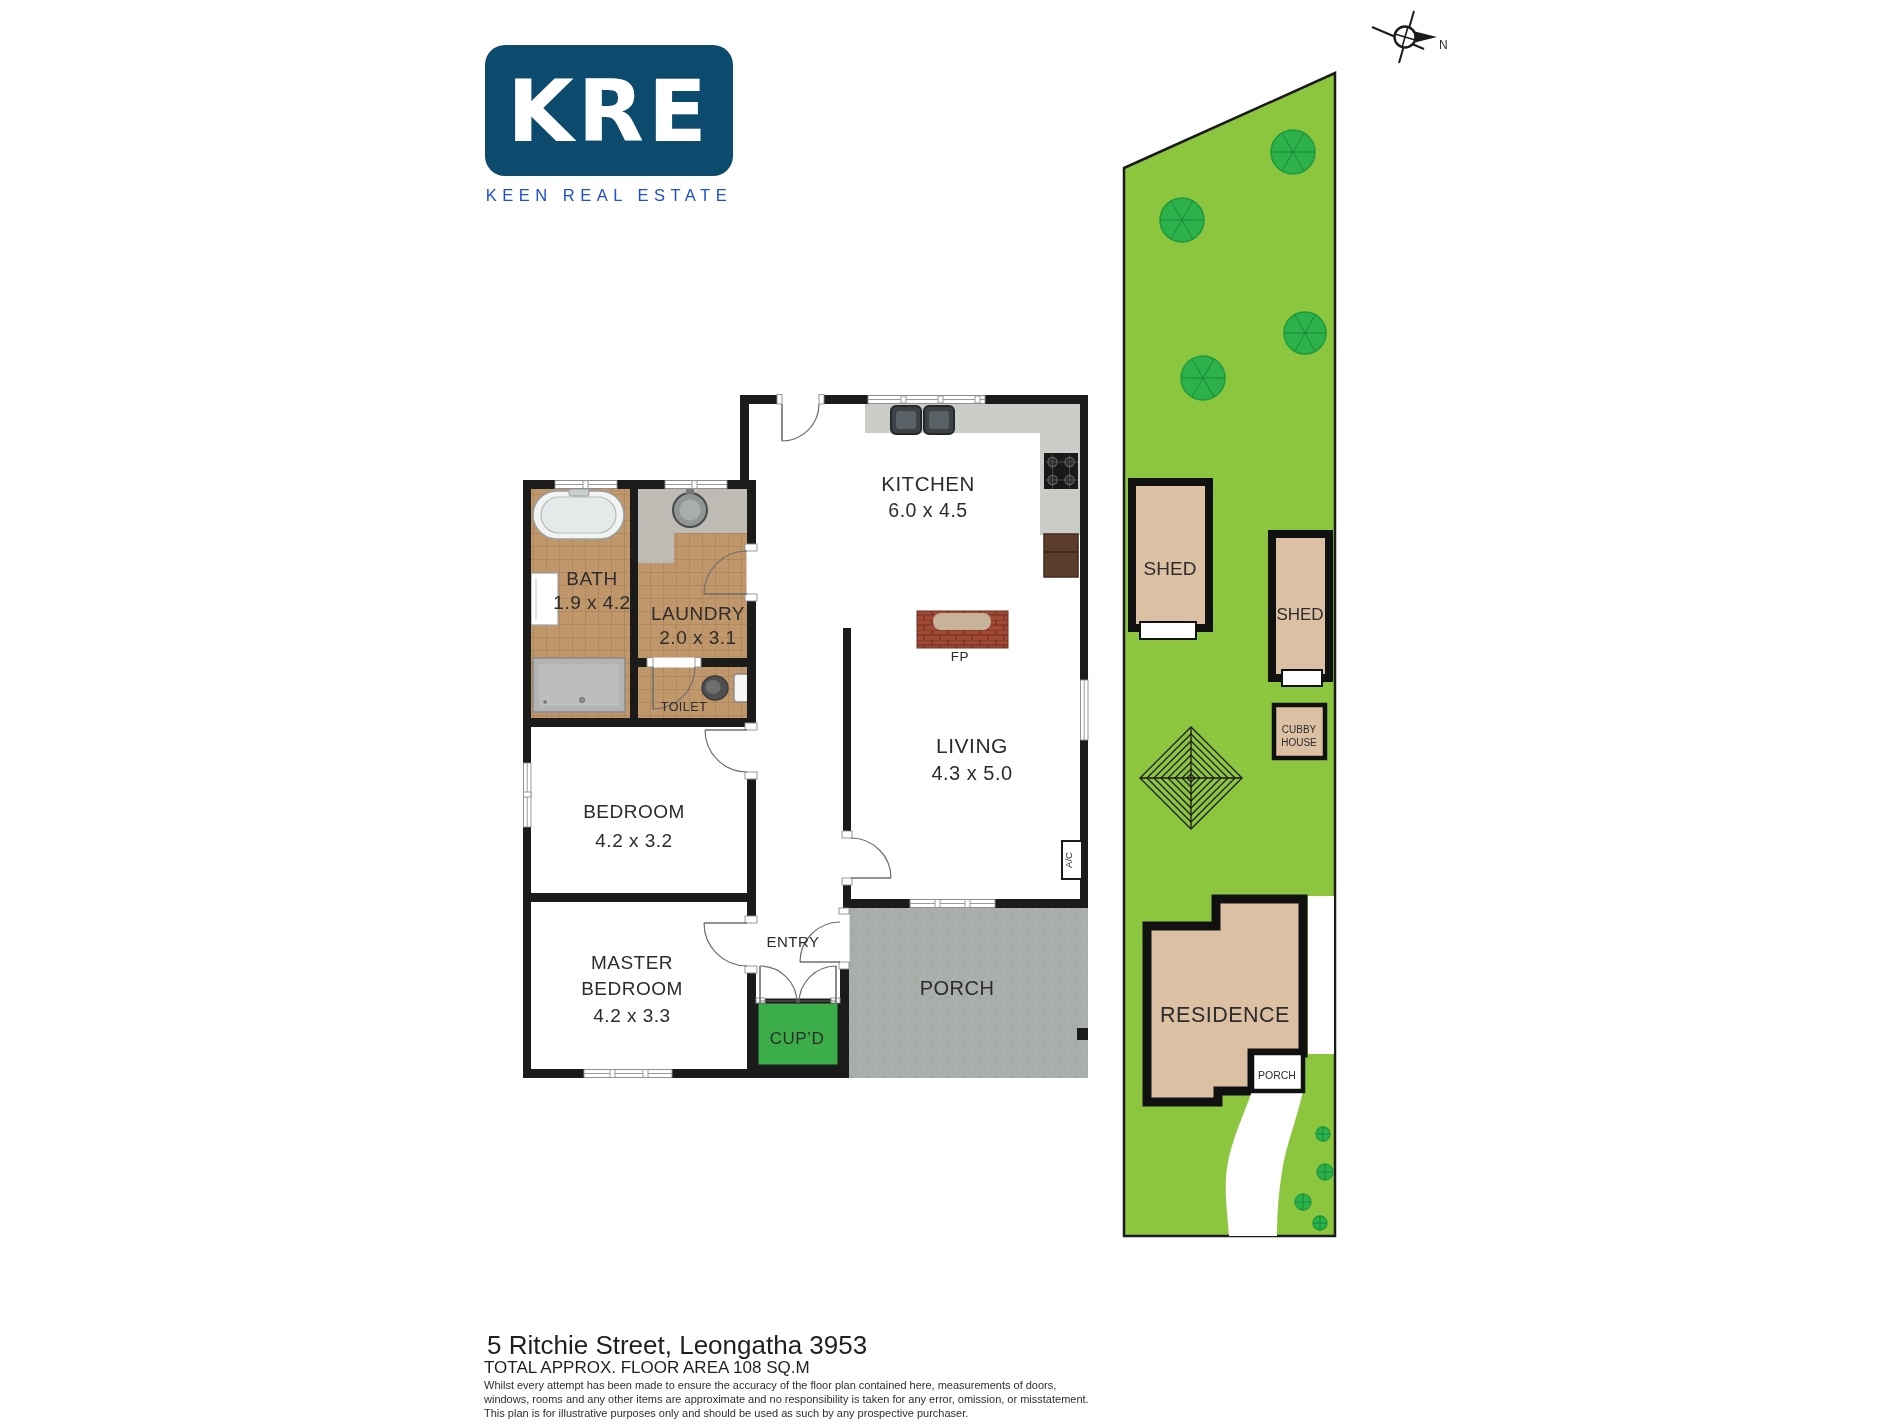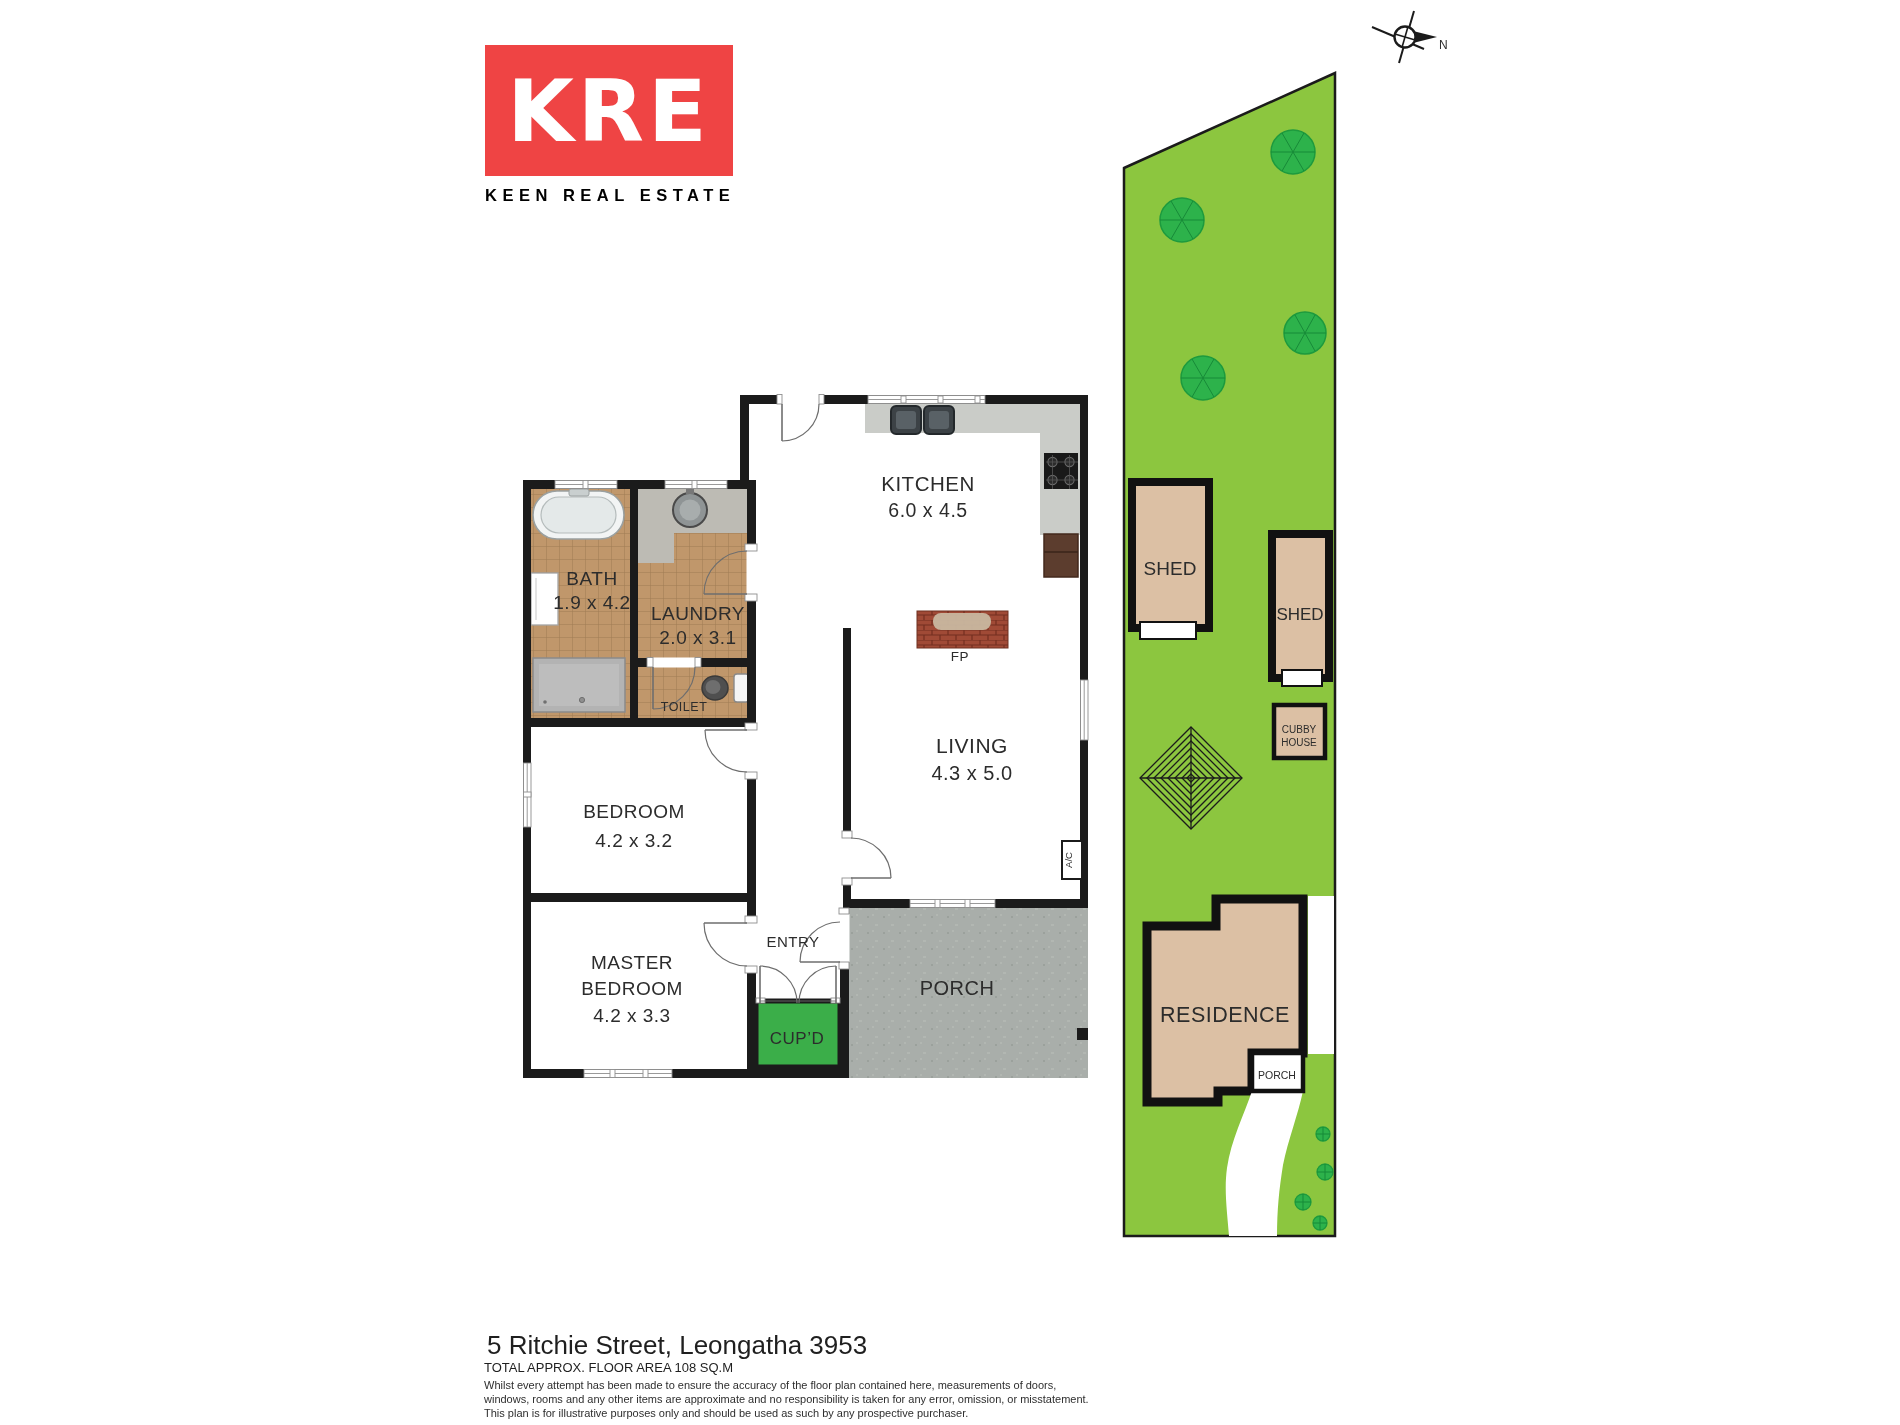--- a/index.html
+++ b/index.html
@@ -1,29 +1,29 @@
 <!DOCTYPE html>
 <html><head>
 <meta charset="utf-8">
 <style>
   html,body{margin:0;padding:0;background:#fff;}
   .page{position:relative;width:1900px;height:1425px;background:#ffffff;overflow:hidden;
         font-family:"Liberation Sans",sans-serif;}
   .abs{position:absolute;}
   
-  .logo-box{left:485px;top:45px;width:248px;height:131px;background:#ef4444;
-            display:flex;align-items:center;justify-content:center;}
+  .logo-box{left:485px;top:45px;width:248px;height:131px;background:#0c4a6e;
+            display:flex;align-items:center;justify-content:center;border-radius:20px;}
   .logo-mark{color:#ffffff;font-weight:bold;font-size:86px;letter-spacing:4px;
              font-family:"DejaVu Sans","Liberation Sans",sans-serif;line-height:1;}
   .logo-name{left:485px;top:186px;width:248px;text-align:center;font-size:16.5px;
-             font-weight:700;letter-spacing:5.5px;color:#000000;white-space:nowrap;}
+             font-weight:400;letter-spacing:5.5px;color:#1d4ed8;white-space:nowrap;}
   
   .footer{left:484px;top:1333px;color:#1f1f1f;}
   .footer .address{font-size:26px;line-height:24px;padding-left:3px;}
-  .footer .area{font-size:13px;line-height:20px;margin-top:1px;}
+  .footer .area{font-size:17px;line-height:20px;margin-top:1px;}
   .footer .disc{font-size:11px;line-height:14.2px;color:#2e2e2e;}
   svg text{font-family:"Liberation Sans",sans-serif;fill:#2c2c2c;}
   .roomlabel{letter-spacing:0.5px;}
 </style>
 </head>
 <body>
 
 <div class="page">
 
   <div class="abs logo-box">

